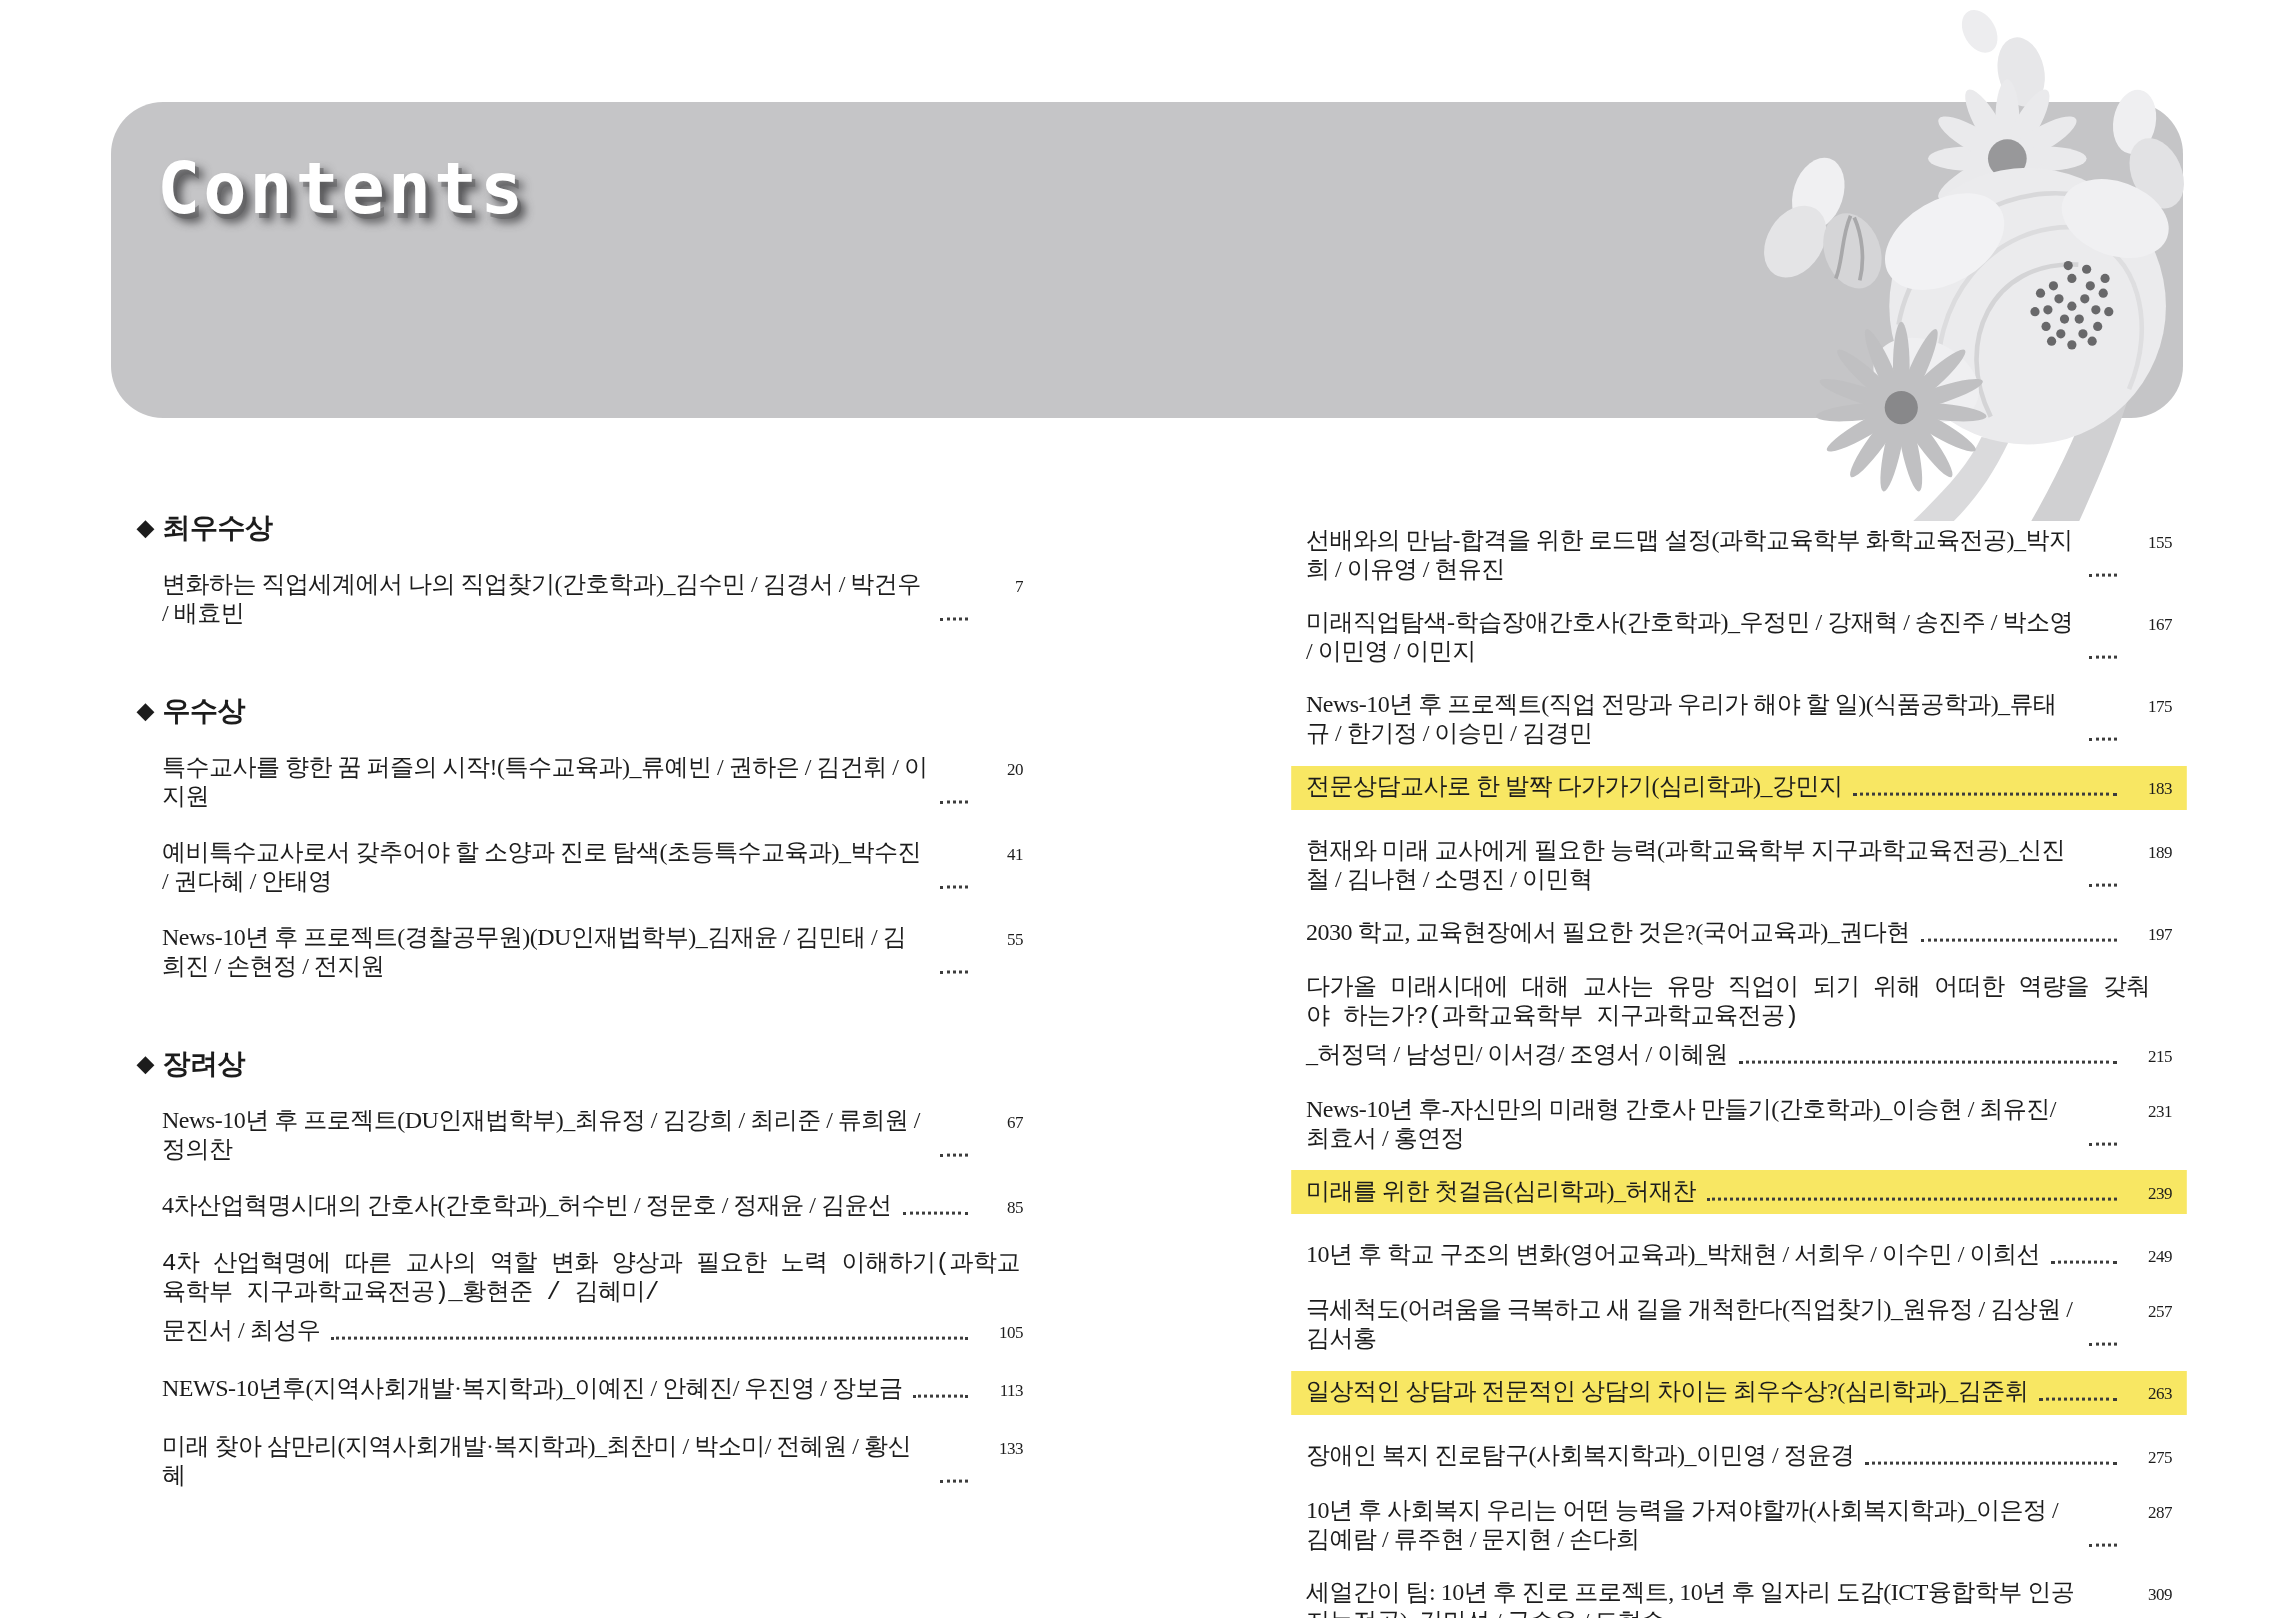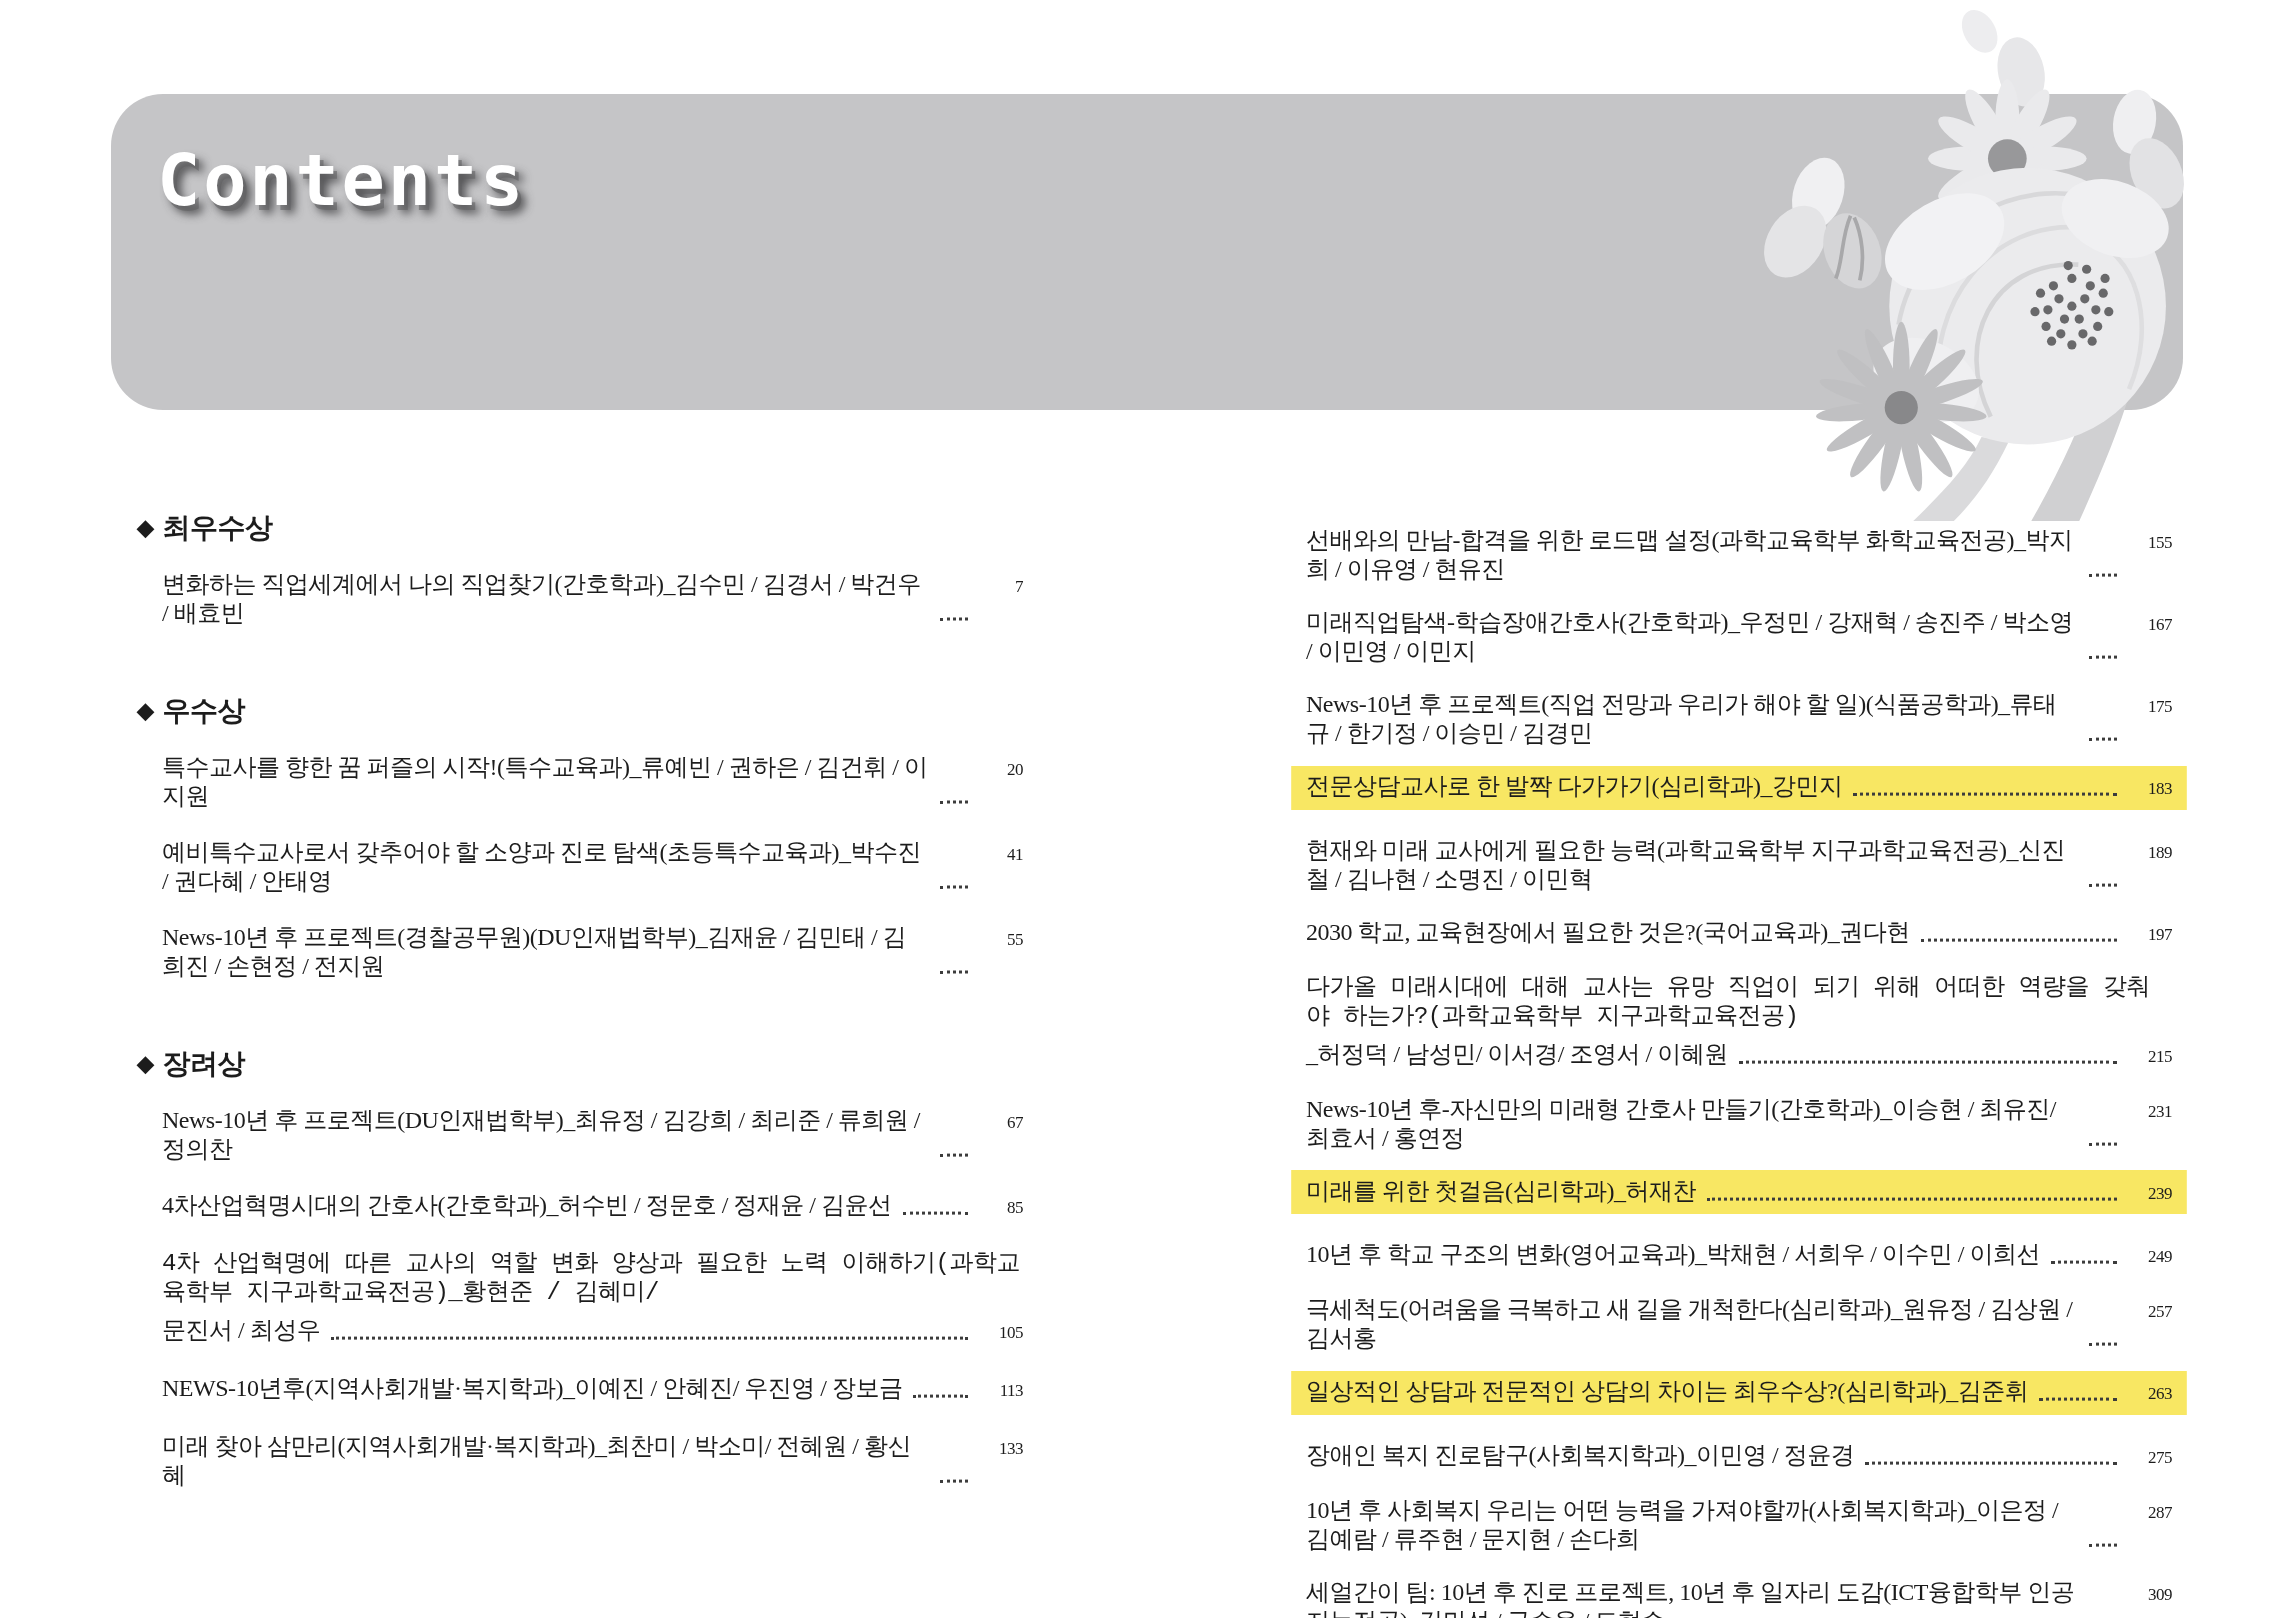--- a/index.html
+++ b/index.html
@@ -5,21 +5,21 @@
   * { margin:0; padding:0; box-sizing:border-box; }
   html,body { background:#ffffff; }
   .page {
     position:relative; width:2290px; height:1619px;
     background:#ffffff; overflow:hidden;
     font-family:"Liberation Serif", serif;
     color:#1c1c1c;
   }
   
   .band {
-    position:absolute; left:111px; top:94px; width:2072px; height:316px;
+    position:absolute; left:111px; top:102px; width:2072px; height:316px;
     background:var(--band,#c5c5c7); border-radius:52px;
   }
   .contents-title {
     position:absolute; left:46px; top:44px;
     font-family:"DejaVu Sans Mono", monospace;
     font-weight:bold; font-size:72px; letter-spacing:2.8px;
     color:#ffffff;
     text-shadow:3.7px 4.6px 0 rgba(95,95,97,.55), 7.4px 8.3px 9.2px rgba(55,55,57,.85);
   }
   .flower { position:absolute; left:1703px; top:0; width:498px; height:521px; }
@@ -301,21 +301,21 @@
         </div>
         <div class="row">
           <div class="row-flex">
             <span class="title">10년 후 학교 구조의 변화(영어교육과)_박채현 / 서희우 / 이수민 / 이희선</span>
             <span class="leader"></span>
             <span class="pg">249</span>
           </div>
         </div>
         <div class="row">
           <div class="row-flex">
-            <span class="title">극세척도(어려움을 극복하고 새 길을 개척한다(심리학과)_원유정 / 김상원 / 김서홍</span>
+            <span class="title">극세척도(어려움을 극복하고 새 길을 개척한다(직업찾기)_원유정 / 김상원 / 김서홍</span>
             <span class="leader"></span>
             <span class="pg">257</span>
           </div>
         </div>
         <div class="row hl">
           <div class="row-flex">
             <span class="title">일상적인 상담과 전문적인 상담의 차이는 최우수상?(심리학과)_김준휘</span>
             <span class="leader"></span>
             <span class="pg">263</span>
           </div>

